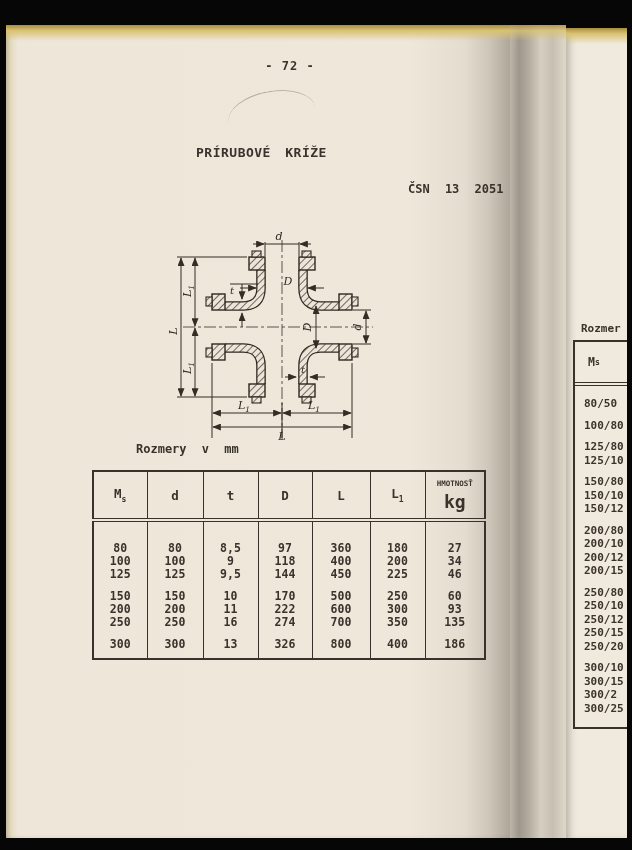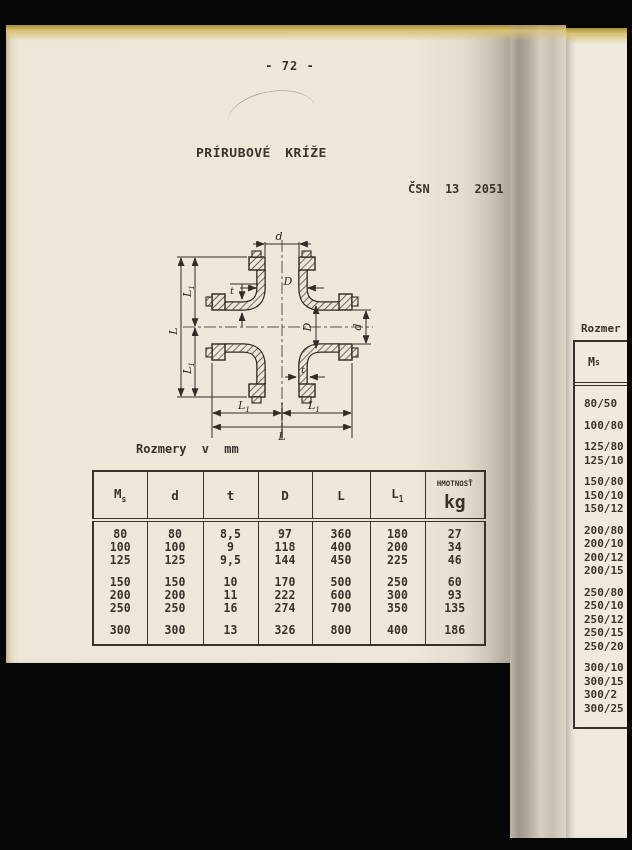--- a/index.html
+++ b/index.html
@@ -1,19 +1,19 @@
 <!DOCTYPE html>
 <html><head>
 <meta charset="utf-8">
 <style>
   html,body{margin:0;padding:0;background:#000;}
   .shot{position:relative;width:632px;height:850px;background:#060606;overflow:hidden;
         font-family:"DejaVu Sans Mono", monospace;color:#3a332c;}
   
-  .left-page{position:absolute;left:6px;top:25px;width:504px;height:638px;
+  .left-page{position:absolute;left:6px;top:25px;width:504px;height:813px;
     background:
       linear-gradient(90deg, rgba(210,192,130,.45), rgba(210,192,130,0) 12px),
       linear-gradient(90deg,#ede6d9 0%,#eee7da 80%,#e3dccf 91%,#ccc5b8 96%,#ada699 100%);
     box-shadow: inset 3px 0 6px -3px rgba(0,0,0,.3);}
   .page-top-edge{position:absolute;left:0;top:0;width:100%;height:16px;
     background:linear-gradient(180deg,#a98d3e 0%,#d9c273 35%,rgba(237,230,217,0) 100%);}
   .pen-arc{position:absolute;left:222px;top:66px;width:88px;height:46px;
     border:0;border-top:1.4px solid rgba(110,104,90,.5);border-radius:50%;
     transform:rotate(-10deg);}
   .page-number{position:absolute;left:252px;top:34px;width:64px;text-align:center;
@@ -35,21 +35,21 @@
   table.dims th, table.dims td{border-left:1.6px solid #38322a;padding:0;margin:0;
     text-align:center;font-weight:bold;color:#3a332c;}
   table.dims th:first-child, table.dims td:first-child{border-left:none;}
   table.dims{border:2.2px solid #38322a;}
   table.dims thead th{height:46px;font-size:12.5px;border-bottom:4px double #38322a;
     vertical-align:middle;font-weight:bold;}
   table.dims thead th sub{font-size:8px;}
   table.dims thead th .wt{font-size:7.5px;letter-spacing:0;}
   table.dims thead th .kg{font-size:18px;margin-top:3px;}
   table.dims tbody td{font-size:11.5px;height:13px;line-height:13px;}
-  table.dims tbody tr.first-data td{padding-top:6px;}
+  table.dims tbody tr.first-data td{padding-top:20px;}
   table.dims tbody tr.gap-row td{height:9px;}
   table.dims tbody tr.last-data td{padding-bottom:7px;}
   
   .gutter{position:absolute;left:510px;top:25px;width:56px;height:813px;
     background:linear-gradient(90deg,#bdb6a9 0%,#9e978b 16%,#b3ac9f 34%,#d5cfc2 55%,#c6bfb2 76%,#ded8cb 100%);}
   .gutter .page-top-edge{opacity:.8;}
   
   .right-page{position:absolute;left:566px;top:28px;width:61px;height:810px;
     background:#f0e9dd;overflow:hidden;
     box-shadow:inset 7px 0 9px -5px rgba(60,55,45,.4);}

